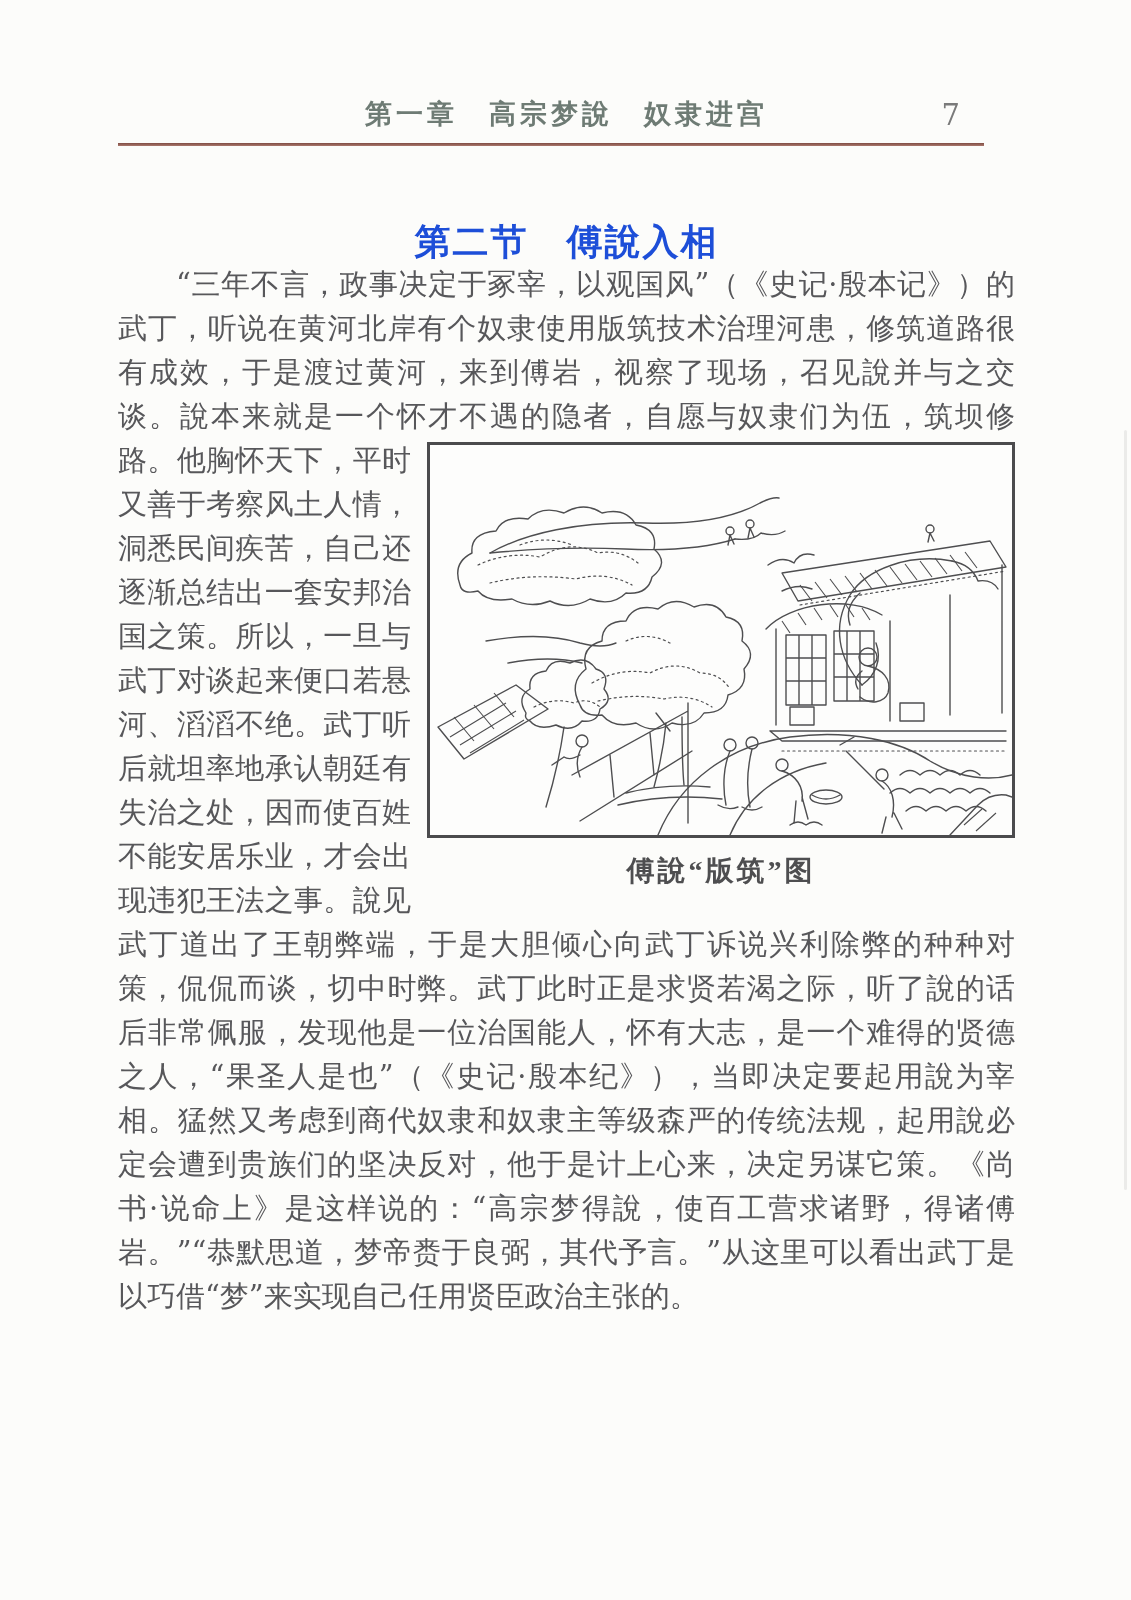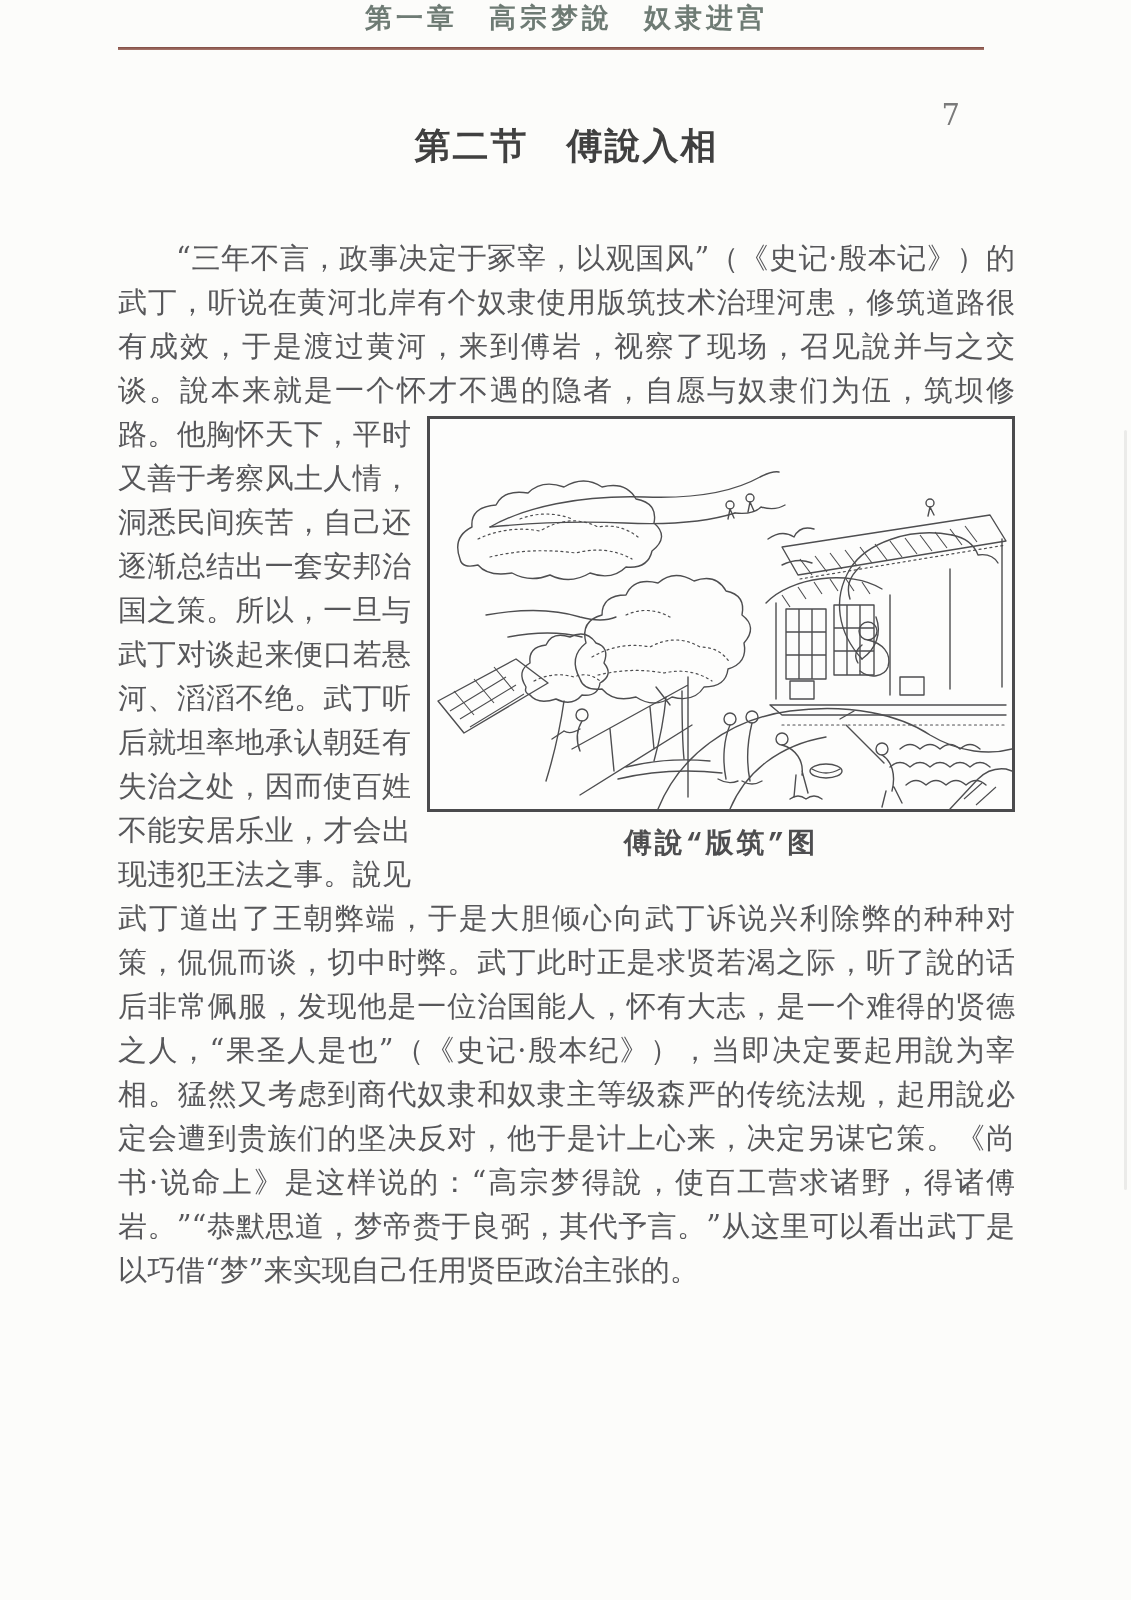--- a/index.html
+++ b/index.html
@@ -1,42 +1,42 @@
 <!DOCTYPE html>
 <html><head>
 <meta charset="utf-8">
 <style>
   html,body{margin:0;padding:0;}
   body{width:1131px;height:1600px;background:#f7f7f4;}
   .page{position:relative;width:1131px;height:1600px;background:#fcfcfa;overflow:hidden;
         font-family:"DejaVu Serif","Liberation Serif",serif;}
   .content{padding:0 116px 0 118px;}
   
-  .hdr{position:relative;}
+  .hdr{position:relative;padding-top:96px;}
   .chapter-title{text-align:center;font-family:"DejaVu Sans","Liberation Sans",sans-serif;
         font-weight:bold;font-size:27px;letter-spacing:4px;color:#6e7b74;}
   .page-number{position:absolute;top:98px;right:55px;font-size:29px;color:#7a7a7a;
         font-family:"DejaVu Serif","Liberation Serif",serif;}
   .header-rule{margin-top:11px;width:866px;height:3px;
         background:linear-gradient(#7f4c43,#aa786d);}
   
   .section-title{margin-top:76px;text-align:center;font-family:"DejaVu Sans","Liberation Sans",sans-serif;
-        font-weight:bold;font-size:36px;line-height:40px;letter-spacing:2px;color:#404040;}
+        font-weight:bold;font-size:36px;line-height:40px;letter-spacing:2px;color:#1d4ed8;}
   
-  .body-text{margin-top:70px;font-size:29px;line-height:44px;color:#57575a;
+  .body-text{font-size:29px;line-height:44px;color:#57575a;
         text-align:justify;}
   .body-text p{margin:0;text-indent:2em;}
   
   .fig{float:right;width:588px;margin:4px 0 28px 16px;text-indent:0;display:block;}
   .frame{display:block;box-sizing:border-box;width:588px;height:396px;
         border:3px solid #4b4b4d;background:#fdfdfc;}
   .frame svg{display:block;width:100%;height:100%;}
   .fig-caption{display:block;text-align:center;margin-top:14px;font-size:28px;line-height:38px;
         font-weight:bold;color:#4e4e50;letter-spacing:3px;
-        font-family:Liberation Mono, monospace;}
+        font-family:Liberation Serif, serif;}
   
   .ln{fill:none;stroke:#4e4e50;stroke-width:1.4;stroke-linecap:round;stroke-linejoin:round;}
   .tx{fill:none;stroke:#4e4e50;stroke-width:1.2;stroke-dasharray:2 3.5;stroke-linecap:round;}
   .hx{fill:none;stroke:#4e4e50;stroke-width:1.1;}
   
   .scan-edge{position:absolute;top:430px;right:4px;width:3px;height:760px;
         background:rgba(118,118,114,0.12);border-radius:2px;}
 </style>
 </head>
 <body>

